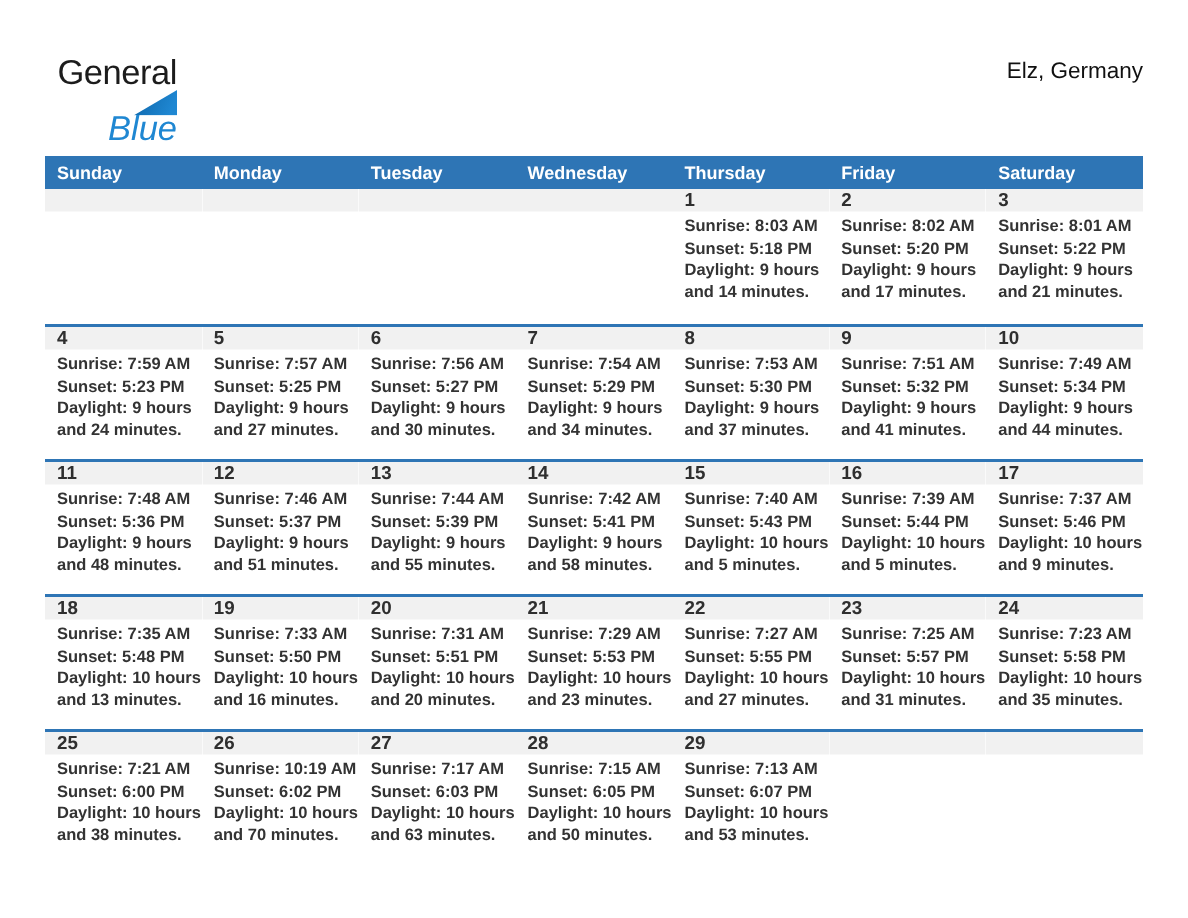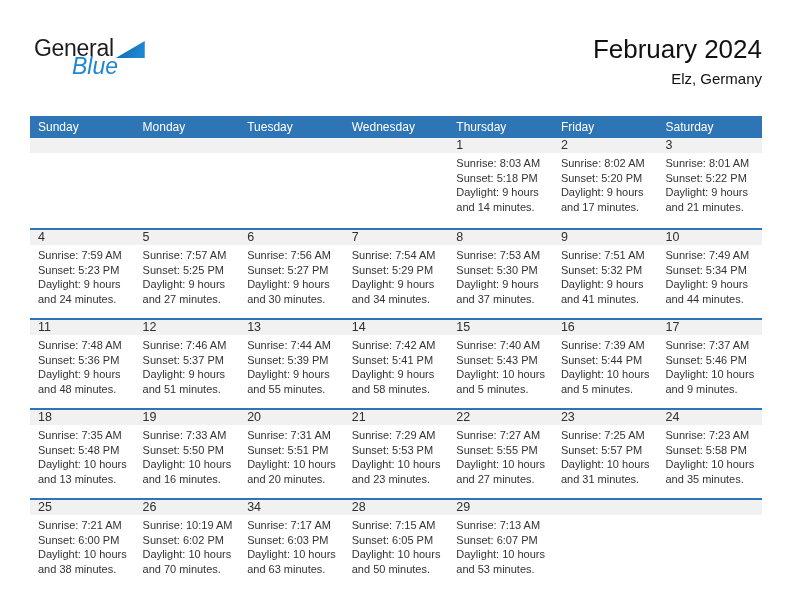--- a/index.html
+++ b/index.html
@@ -1,34 +1,34 @@
 <!DOCTYPE html>
 <html style="--header-bg: #2e75b5; --week-border: #2e75b5; --strip-bg: #f1f1f1; --logo-blue: #1f87d2;"><head>
 <meta charset="utf-8">
 <style>
   html,body{margin:0;padding:0;background:#ffffff;}
   body{width:792px;height:612px;font-family:"Liberation Sans",sans-serif;overflow:hidden;}
   .page{position:relative;width:792px;height:612px;background:#fff;}
 
   
   .logo{position:absolute;left:34px;top:37px;}
-  .logo-line{display:flex;align-items:flex-end;}
+  .logo-line{display:flex;align-items:flex-end;flex-direction:column;}
   .logo-general{font-size:23px;color:#1c1c1c;letter-spacing:-0.3px;line-height:1;}
   .logo-triangle{width:29px;height:17px;margin-left:2px;margin-bottom:2px;
     background:linear-gradient(115deg,#0d65a8 0%,#1f87d2 85%);
     clip-path:polygon(0 100%,100% 100%,100% 0);}
   .logo-blue{font-size:23px;color:var(--logo-blue,#1f87d2);line-height:1;margin-top:-5px;margin-left:38px;font-style:italic;}
 
   
   .titles{position:absolute;right:30px;top:34px;text-align:right;}
   .title{font-size:26px;color:#111;line-height:1.2;}
   .subtitle{font-size:15px;color:#111;margin-top:5px;}
 
   
-  .calendar{position:absolute;left:30px;top:116px;width:732px;}
+  .calendar{position:absolute;left:30px;top:104px;width:732px;font-weight:bold;}
   .weekday-row{display:flex;height:22px;background:var(--header-bg,#2e75b5);align-items:center;}
   .weekday{flex:1 1 0;color:#fff;font-size:12px;padding-left:8px;white-space:nowrap;overflow:hidden;}
   .week{display:flex;height:88px;border-top:2px solid var(--week-border,#2e75b5);}
   .week:first-of-type{border-top:none;height:90px;}
   .day-cell{flex:1 1 0;overflow:hidden;}
   .day-strip{height:15px;line-height:15px;background:var(--strip-bg,#f1f1f1);
     font-size:12.5px;color:#2f2f2f;padding-left:8px;}
   .cell-body{padding:3px 5px 0 8px;font-size:11px;line-height:14.6px;color:#333;}
   .cell-line{white-space:nowrap;}
 </style>
@@ -39,21 +39,20 @@
 
   <div class="logo">
     <div class="logo-line">
       <span class="logo-general">General</span>
       <span class="logo-triangle"></span>
     </div>
     <div class="logo-blue">Blue</div>
   </div>
 
   <div class="titles">
-    <div class="title">February 2024</div>
     <div class="subtitle">Elz, Germany</div>
   </div>
 
   <div class="calendar">
     <div class="weekday-row" id="weekday-row">
         <div class="weekday">Sunday</div>
         <div class="weekday">Monday</div>
         <div class="weekday">Tuesday</div>
         <div class="weekday">Wednesday</div>
         <div class="weekday">Thursday</div>
@@ -314,21 +313,21 @@
           <div class="day-cell">
             <div class="day-strip">26</div>
             <div class="cell-body">
               <div class="cell-line">Sunrise: 10:19 AM</div>
               <div class="cell-line">Sunset: 6:02 PM</div>
               <div class="cell-line">Daylight: 10 hours</div>
               <div class="cell-line">and 70 minutes.</div>
             </div>
           </div>
           <div class="day-cell">
-            <div class="day-strip">34</div>
+            <div class="day-strip">27</div>
             <div class="cell-body">
               <div class="cell-line">Sunrise: 7:17 AM</div>
               <div class="cell-line">Sunset: 6:03 PM</div>
               <div class="cell-line">Daylight: 10 hours</div>
               <div class="cell-line">and 63 minutes.</div>
             </div>
           </div>
           <div class="day-cell">
             <div class="day-strip">28</div>
             <div class="cell-body">

